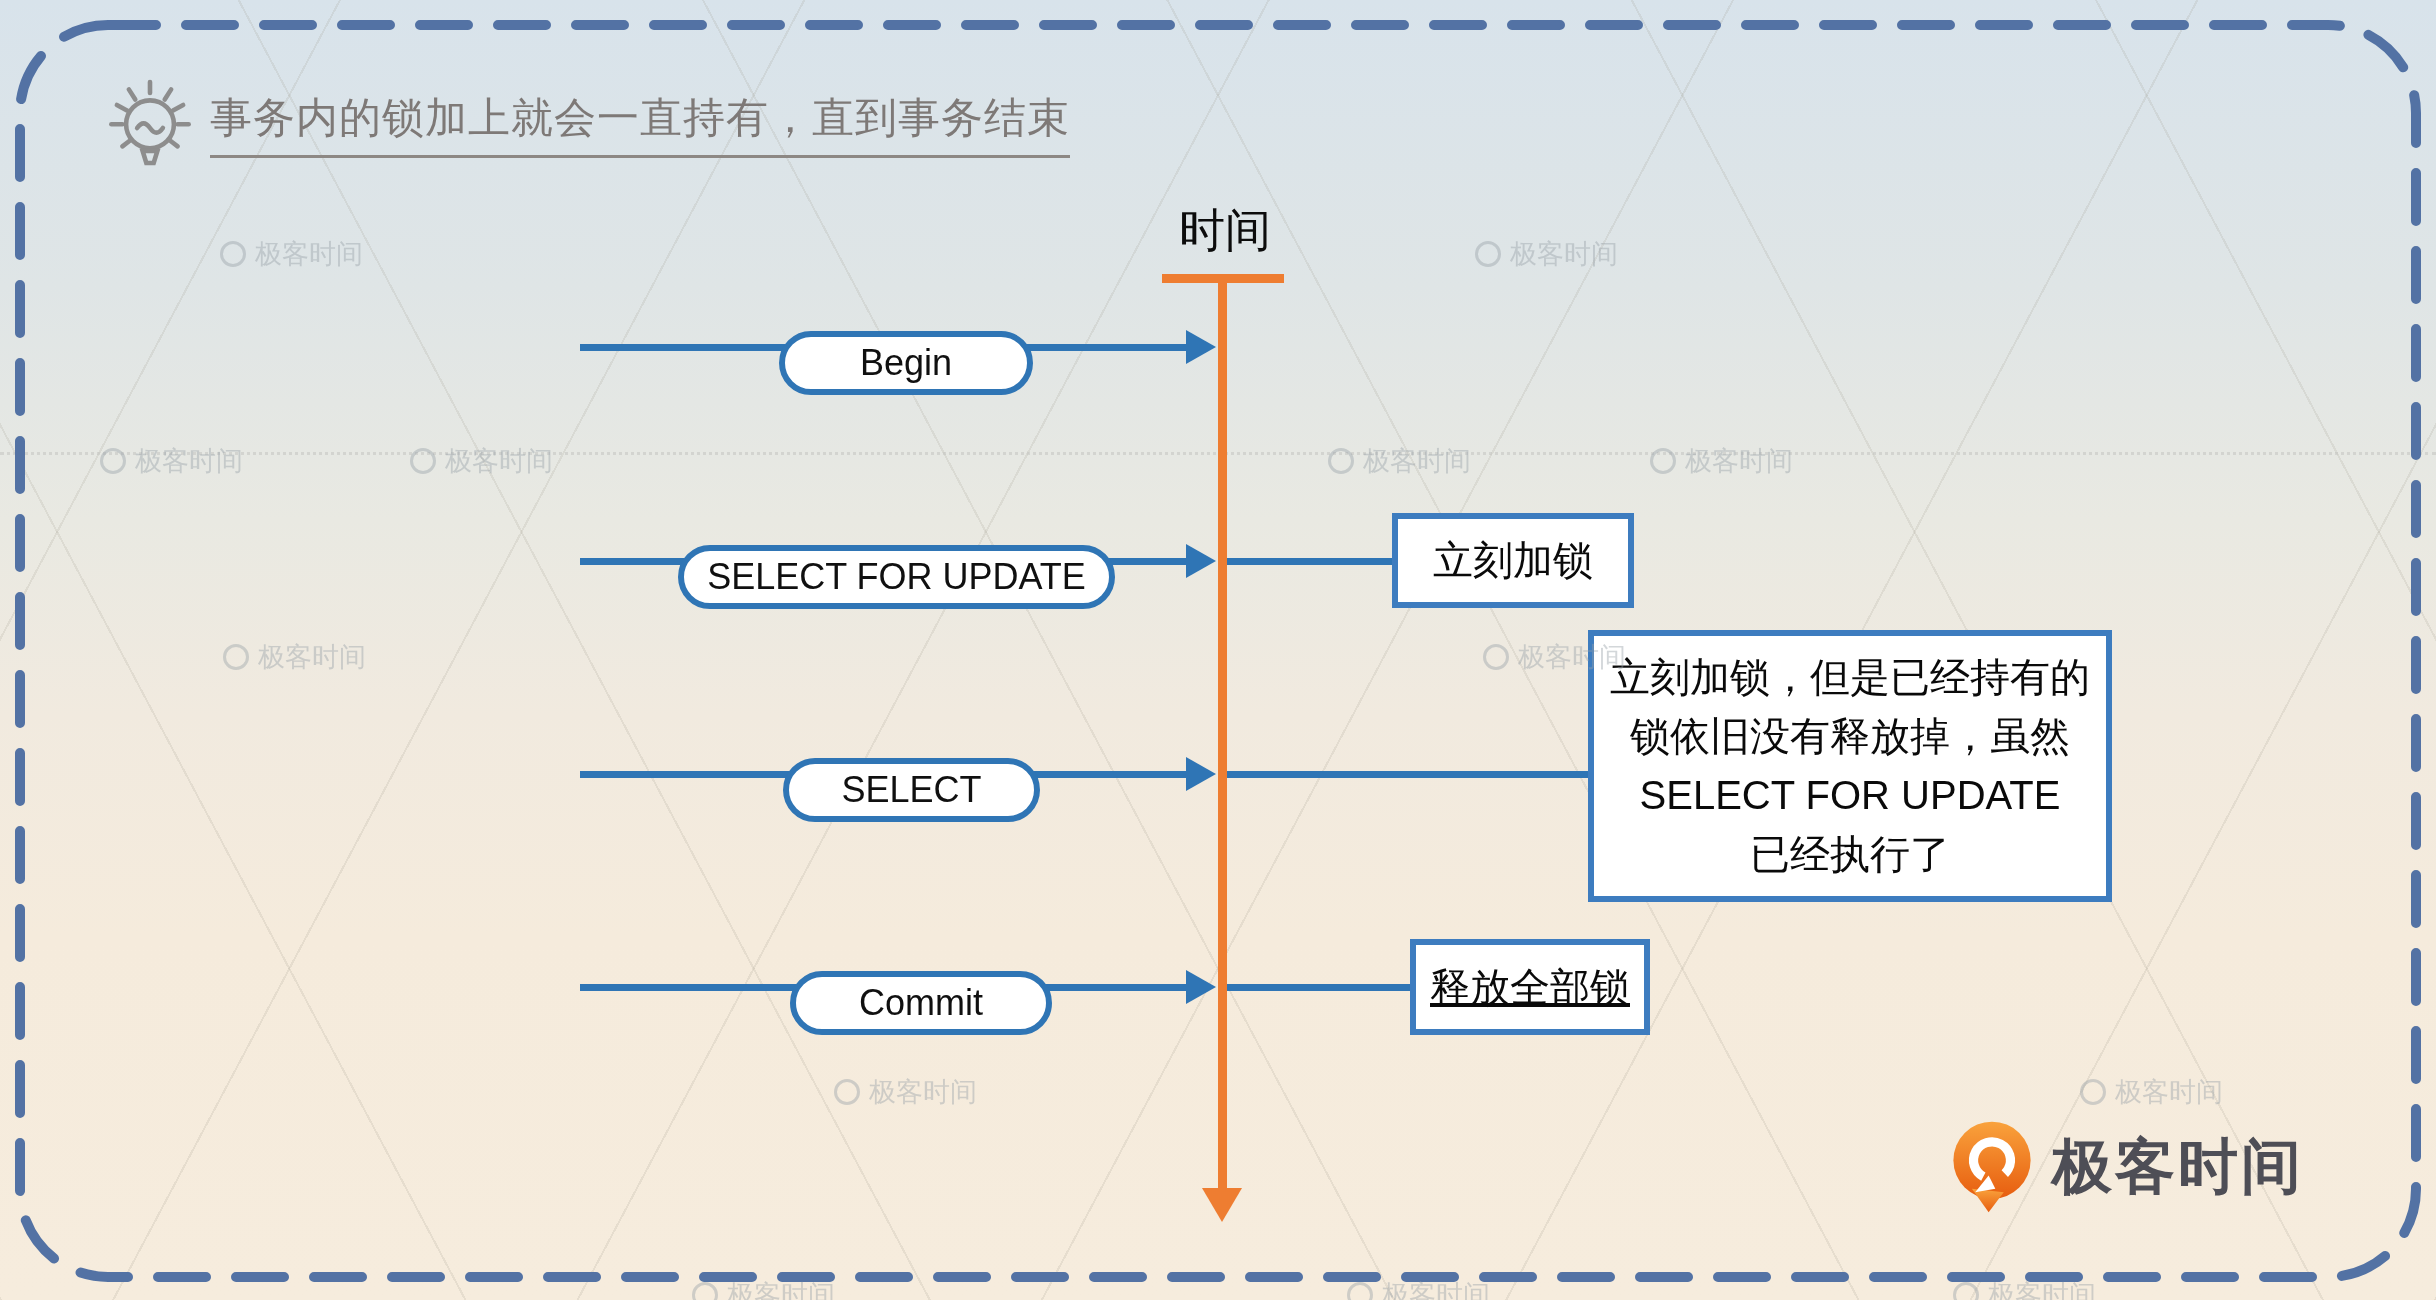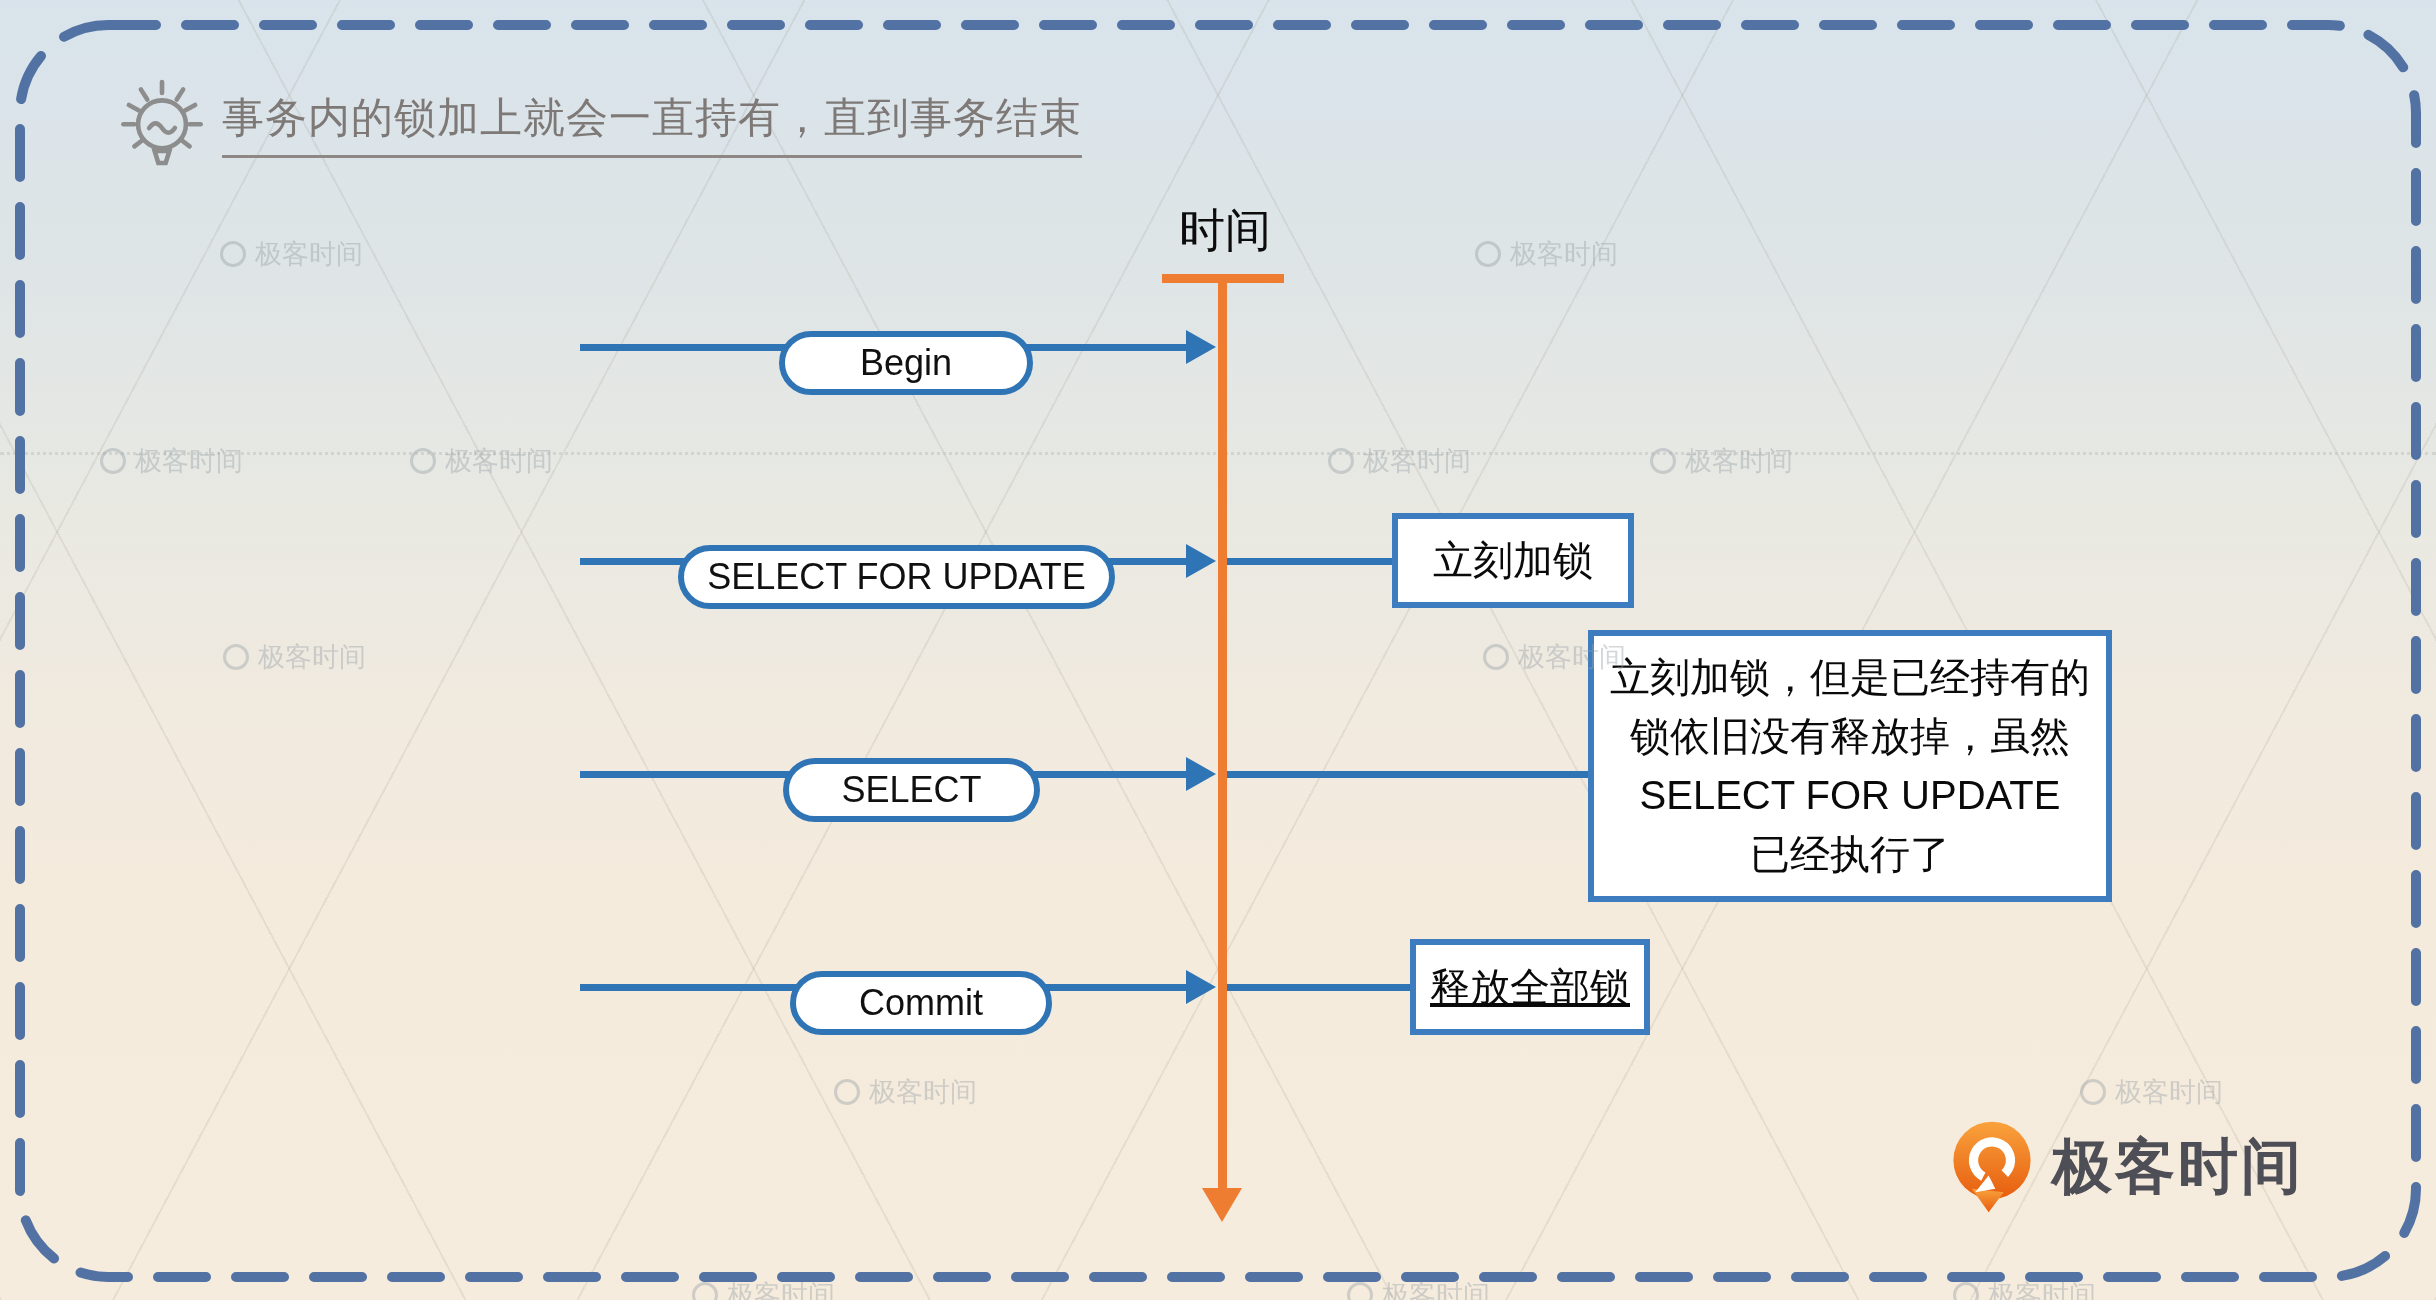--- a/index.html
+++ b/index.html
@@ -17,21 +17,21 @@
   }
   .texture{
     position:absolute;inset:0;pointer-events:none;
     background:
       repeating-linear-gradient(62deg, rgba(150,145,130,0.16) 0 2px, transparent 2px 410px),
       repeating-linear-gradient(-62deg, rgba(150,145,130,0.16) 0 2px, transparent 2px 410px);
   }
   .dotline{position:absolute;left:0;right:0;top:452px;border-top:3px dotted #C4C5C1;opacity:.55;}
   .frame-svg{position:absolute;left:0;top:0;}
   
-  .hdr{position:absolute;left:116px;top:76px;display:flex;align-items:flex-start;}
+  .hdr{position:absolute;left:104px;top:76px;display:flex;align-items:flex-start;}
   .hdr .bulb{flex:0 0 auto;}
   .hdr .title{
     margin-left:14px;margin-top:14px;font-size:42px;font-weight:500;color:var(--titlegray);
     border-bottom:3px solid #8D8884;padding-bottom:9px;letter-spacing:1px;
   }
   
   .t-label{position:absolute;left:1160px;top:200px;width:130px;text-align:center;font-size:46px;color:#0c0c0c;font-weight:500;}
   .t-topbar{position:absolute;left:1162px;top:274px;width:122px;height:9px;background:var(--orange);}
   .t-vline{position:absolute;left:1218px;top:274px;width:9px;height:918px;background:var(--orange);}
   .t-arrow{position:absolute;left:1202px;top:1188px;width:0;height:0;

